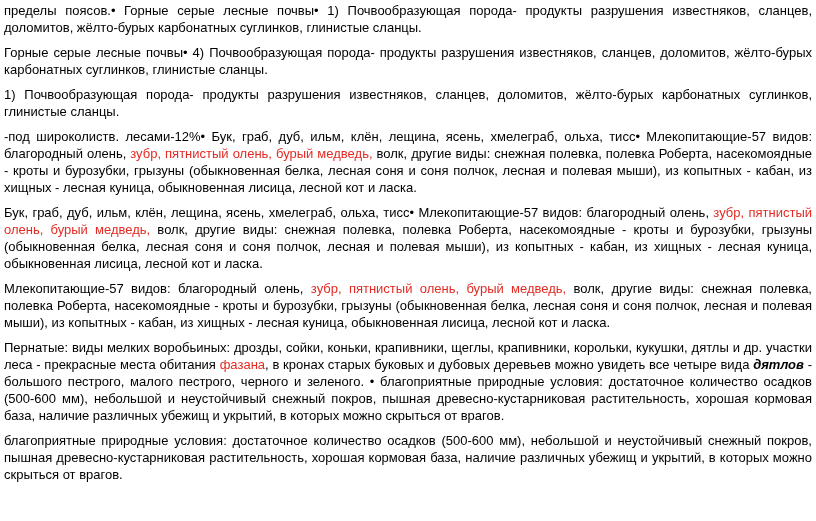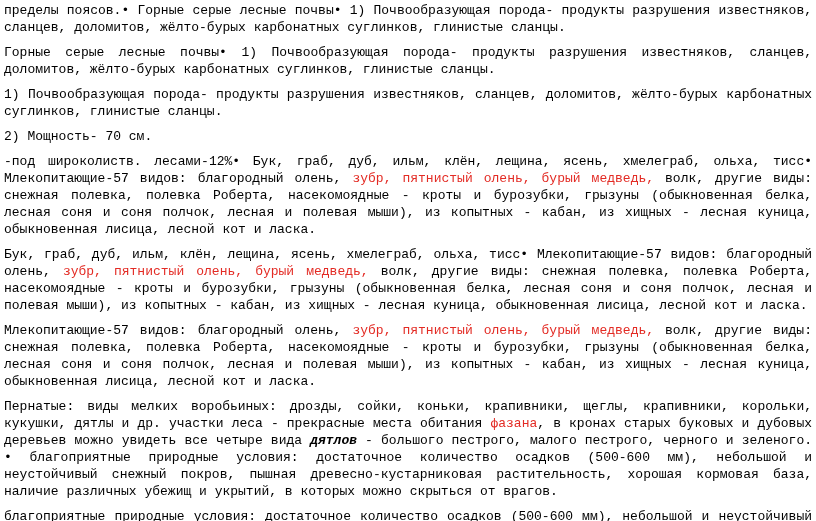--- a/index.html
+++ b/index.html
@@ -10,39 +10,38 @@
   body {
     width: 816px;
     height: 521px;
     overflow: hidden;
   }
   .page {
     box-sizing: border-box;
     width: 816px;
     height: 521px;
     padding: 2px 4px 3px 4px;
-    font-family: Liberation Mono, monospace;
+    font-family: Liberation Sans, sans-serif;
     font-size: 13px;
     line-height: 17px;
     text-align: justify;
     overflow: hidden;
   }
   .page p {
     margin: 0 0 8px 0;
   }
   .run.bolditalic { font-weight: bold; font-style: italic; margin-top: 8px; }
 </style>
 </head>
 <body>
 
 <div class="page">
   <div style="color: rgb(0, 0, 0);">
       <p><span class="run normal">пределы поясов.• Горные серые лесные почвы• 1) Почвообразующая порода- продукты разрушения известняков, сланцев, доломитов, жёлто-бурых карбонатных суглинков, глинистые сланцы.</span></p>
-      <p><span class="run normal">Горные серые лесные почвы• 1) Почвообразующая порода- продукты разрушения известняков, сланцев, доломитов, жёлто-бурых карбонатных суглинков, глинистые сланцы.</span></p>
+      <p><span class="run normal">Горные серые лесные почвы• 4) Почвообразующая порода- продукты разрушения известняков, сланцев, доломитов, жёлто-бурых карбонатных суглинков, глинистые сланцы.</span></p>
       <p><span class="run normal">1) Почвообразующая порода- продукты разрушения известняков, сланцев, доломитов, жёлто-бурых карбонатных суглинков, глинистые сланцы.</span></p>
-      <p><span class="run normal">2) Мощность- 70 см.</span></p>
       <p><span class="run normal">-под широколиств. лесами-12%• Бук, граб, дуб, ильм, клён, лещина, ясень, хмелеграб, ольха, тисс• Млекопитающие-57 видов: благородный олень, </span><span class="run red" style="color: rgb(227, 43, 36);">зубр, пятнистый олень, бурый медведь,</span><span class="run normal"> волк, другие виды: снежная полевка, полевка Роберта, насекомоядные - кроты и бурозубки, грызуны (обыкновенная белка, лесная соня и соня полчок, лесная и полевая мыши), из копытных - кабан, из хищных - лесная куница, обыкновенная лисица, лесной кот и ласка.</span></p>
       <p><span class="run normal">Бук, граб, дуб, ильм, клён, лещина, ясень, хмелеграб, ольха, тисс• Млекопитающие-57 видов: благородный олень, </span><span class="run red" style="color: rgb(227, 43, 36);">зубр, пятнистый олень,  бурый медведь,</span><span class="run normal"> волк, другие виды: снежная полевка, полевка Роберта, насекомоядные - кроты и бурозубки, грызуны (обыкновенная белка, лесная соня и соня полчок, лесная и полевая мыши), из копытных - кабан, из хищных - лесная куница, обыкновенная лисица, лесной кот и ласка.</span></p>
       <p><span class="run normal">Млекопитающие-57 видов: благородный олень, </span><span class="run red" style="color: rgb(227, 43, 36);">зубр, пятнистый олень,  бурый медведь,</span><span class="run normal"> волк, другие виды: снежная полевка, полевка Роберта, насекомоядные - кроты и бурозубки, грызуны (обыкновенная белка, лесная соня и соня полчок, лесная и полевая мыши), из копытных - кабан, из хищных - лесная куница, обыкновенная лисица, лесной кот и ласка.</span></p>
       <p><span class="run normal">Пернатые: виды мелких воробьиных: дрозды, сойки, коньки, крапивники, щеглы, крапивники, корольки, кукушки, дятлы и др. участки леса - прекрасные места обитания </span><span class="run red" style="color: rgb(227, 43, 36);">фазана</span><span class="run normal">, в кронах старых буковых и дубовых деревьев можно увидеть все четыре вида </span><span class="run bolditalic">дятлов</span><span class="run normal"> - большого пестрого, малого пестрого, черного и зеленого.  • благоприятные природные условия: достаточное количество осадков (500-600 мм), небольшой и неустойчивый снежный покров, пышная древесно-кустарниковая растительность, хорошая кормовая база, наличие различных убежищ и укрытий, в которых можно скрыться от врагов.</span></p>
       <p><span class="run normal">благоприятные природные условия: достаточное количество осадков (500-600 мм), небольшой и неустойчивый снежный покров, пышная древесно-кустарниковая растительность, хорошая кормовая база, наличие различных убежищ и укрытий, в которых можно скрыться от врагов.</span></p>
     </div>
 </div>
 
 </body></html>

